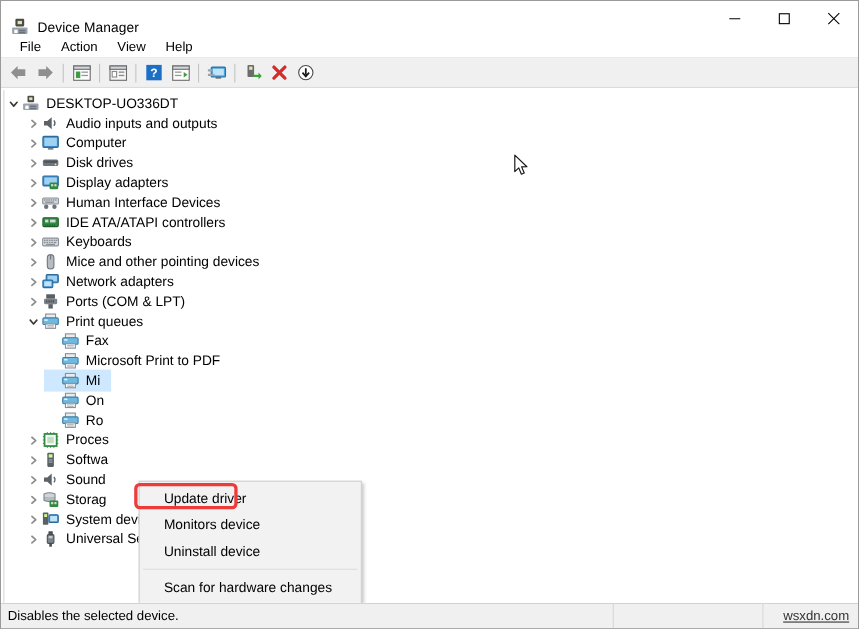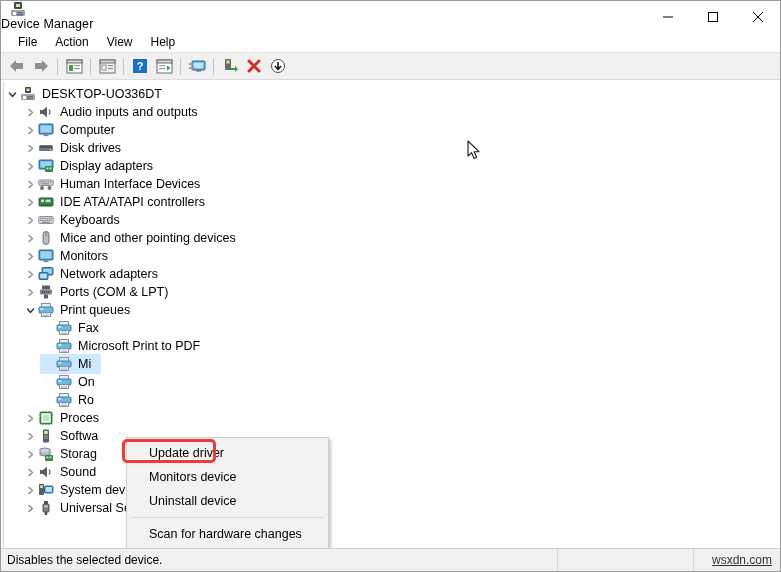--- a/index.html
+++ b/index.html
@@ -29,23 +29,22 @@
     display: flex;
     flex-direction: column;
   }
 
   
   .titlebar {
     height: 31px;
     min-height: 31px;
     background: #ffffff;
     display: flex;
-    align-items: flex-start;
+    align-items: flex-end;
     position: relative;
-    flex-direction: column;
   }
   .title-icon {
     width: 16px; height: 16px;
     margin-left: 9px;
     margin-right: 8px;
     position: relative;
     flex: 0 0 auto;
   }
   .title-text {
     font-size: 12.5px;
@@ -557,36 +556,20 @@
           </div>
           <div class="row">
             <span style="width: 18px; flex: 0 0 auto;"></span>
             <span class="label-bg row-inner">
               <span class="chev">
                 <svg width="9" height="9" viewBox="0 0 9 9">
                   <path d="M3 1.5 L6.5 4.5 L3 7.5" fill="none" stroke="#8d8d8d" stroke-width="1.5" stroke-linecap="round" stroke-linejoin="round"></path>
                 </svg>
               </span>
               <span class="dev-icon"><svg width="16" height="16" viewBox="0 0 16 16">
-                  <rect x="1" y="2" width="14" height="10" rx="1" fill="#3f8fd0" stroke="#2b6a9c"></rect>
-                  <rect x="2.3" y="3.3" width="11.4" height="7.4" fill="#9ed2f0"></rect>
-                  <rect x="5.5" y="12.5" width="5" height="1.6" fill="#7d838a"></rect>
-                </svg></span>
-              <span class="label">Monitors</span>
-            </span>
-          </div>
-          <div class="row">
-            <span style="width: 18px; flex: 0 0 auto;"></span>
-            <span class="label-bg row-inner">
-              <span class="chev">
-                <svg width="9" height="9" viewBox="0 0 9 9">
-                  <path d="M3 1.5 L6.5 4.5 L3 7.5" fill="none" stroke="#8d8d8d" stroke-width="1.5" stroke-linecap="round" stroke-linejoin="round"></path>
-                </svg>
-              </span>
-              <span class="dev-icon"><svg width="16" height="16" viewBox="0 0 16 16">
                   <rect x="4" y="1.5" width="11" height="7.5" rx="1" fill="#3f8fd0" stroke="#2b6a9c"></rect>
                   <rect x="5.2" y="2.7" width="8.6" height="5.1" fill="#9ed2f0"></rect>
                   <rect x="1" y="6.5" width="9" height="7" rx="1" fill="#3f8fd0" stroke="#2b6a9c"></rect>
                   <rect x="2.2" y="7.7" width="6.6" height="4.5" fill="#bfe3f7"></rect>
                 </svg></span>
               <span class="label">Network adapters</span>
             </span>
           </div>
           <div class="row">
             <span style="width: 18px; flex: 0 0 auto;"></span>
@@ -752,42 +735,42 @@
           </div>
           <div class="row">
             <span style="width: 18px; flex: 0 0 auto;"></span>
             <span class="label-bg row-inner">
               <span class="chev">
                 <svg width="9" height="9" viewBox="0 0 9 9">
                   <path d="M3 1.5 L6.5 4.5 L3 7.5" fill="none" stroke="#8d8d8d" stroke-width="1.5" stroke-linecap="round" stroke-linejoin="round"></path>
                 </svg>
               </span>
               <span class="dev-icon"><svg width="16" height="16" viewBox="0 0 16 16">
+                  <path d="M2 6 L5 6 L9 2.5 L9 13.5 L5 10 L2 10 Z" fill="#5c6268"></path>
+                  <path d="M11 5.5 Q13 8 11 10.5" fill="none" stroke="#5c6268" stroke-width="1.2"></path>
+                </svg></span>
+              <span class="label">Sound</span>
+            </span>
+          </div>
+          <div class="row">
+            <span style="width: 18px; flex: 0 0 auto;"></span>
+            <span class="label-bg row-inner">
+              <span class="chev">
+                <svg width="9" height="9" viewBox="0 0 9 9">
+                  <path d="M3 1.5 L6.5 4.5 L3 7.5" fill="none" stroke="#8d8d8d" stroke-width="1.5" stroke-linecap="round" stroke-linejoin="round"></path>
+                </svg>
+              </span>
+              <span class="dev-icon"><svg width="16" height="16" viewBox="0 0 16 16">
                   <path d="M2 3 Q7 1 12 3 L12 6 Q7 8 2 6 Z" fill="#cfd4d9" stroke="#7d848b"></path>
                   <path d="M2 6 L2 9 Q7 11 12 9 L12 6" fill="#b7bcc2" stroke="#7d848b"></path>
                   <rect x="7" y="9" width="8" height="6" rx="1" fill="#2f8a3f"></rect>
                   <rect x="8.4" y="10.4" width="2" height="2" fill="#d7d7d7"></rect>
                   <rect x="11.4" y="10.4" width="2" height="2" fill="#d7d7d7"></rect>
                 </svg></span>
               <span class="label">Storag</span>
-            </span>
-          </div>
-          <div class="row">
-            <span style="width: 18px; flex: 0 0 auto;"></span>
-            <span class="label-bg row-inner">
-              <span class="chev">
-                <svg width="9" height="9" viewBox="0 0 9 9">
-                  <path d="M3 1.5 L6.5 4.5 L3 7.5" fill="none" stroke="#8d8d8d" stroke-width="1.5" stroke-linecap="round" stroke-linejoin="round"></path>
-                </svg>
-              </span>
-              <span class="dev-icon"><svg width="16" height="16" viewBox="0 0 16 16">
-                  <path d="M2 6 L5 6 L9 2.5 L9 13.5 L5 10 L2 10 Z" fill="#5c6268"></path>
-                  <path d="M11 5.5 Q13 8 11 10.5" fill="none" stroke="#5c6268" stroke-width="1.2"></path>
-                </svg></span>
-              <span class="label">Sound</span>
             </span>
           </div>
           <div class="row">
             <span style="width: 18px; flex: 0 0 auto;"></span>
             <span class="label-bg row-inner">
               <span class="chev">
                 <svg width="9" height="9" viewBox="0 0 9 9">
                   <path d="M3 1.5 L6.5 4.5 L3 7.5" fill="none" stroke="#8d8d8d" stroke-width="1.5" stroke-linecap="round" stroke-linejoin="round"></path>
                 </svg>
               </span>

